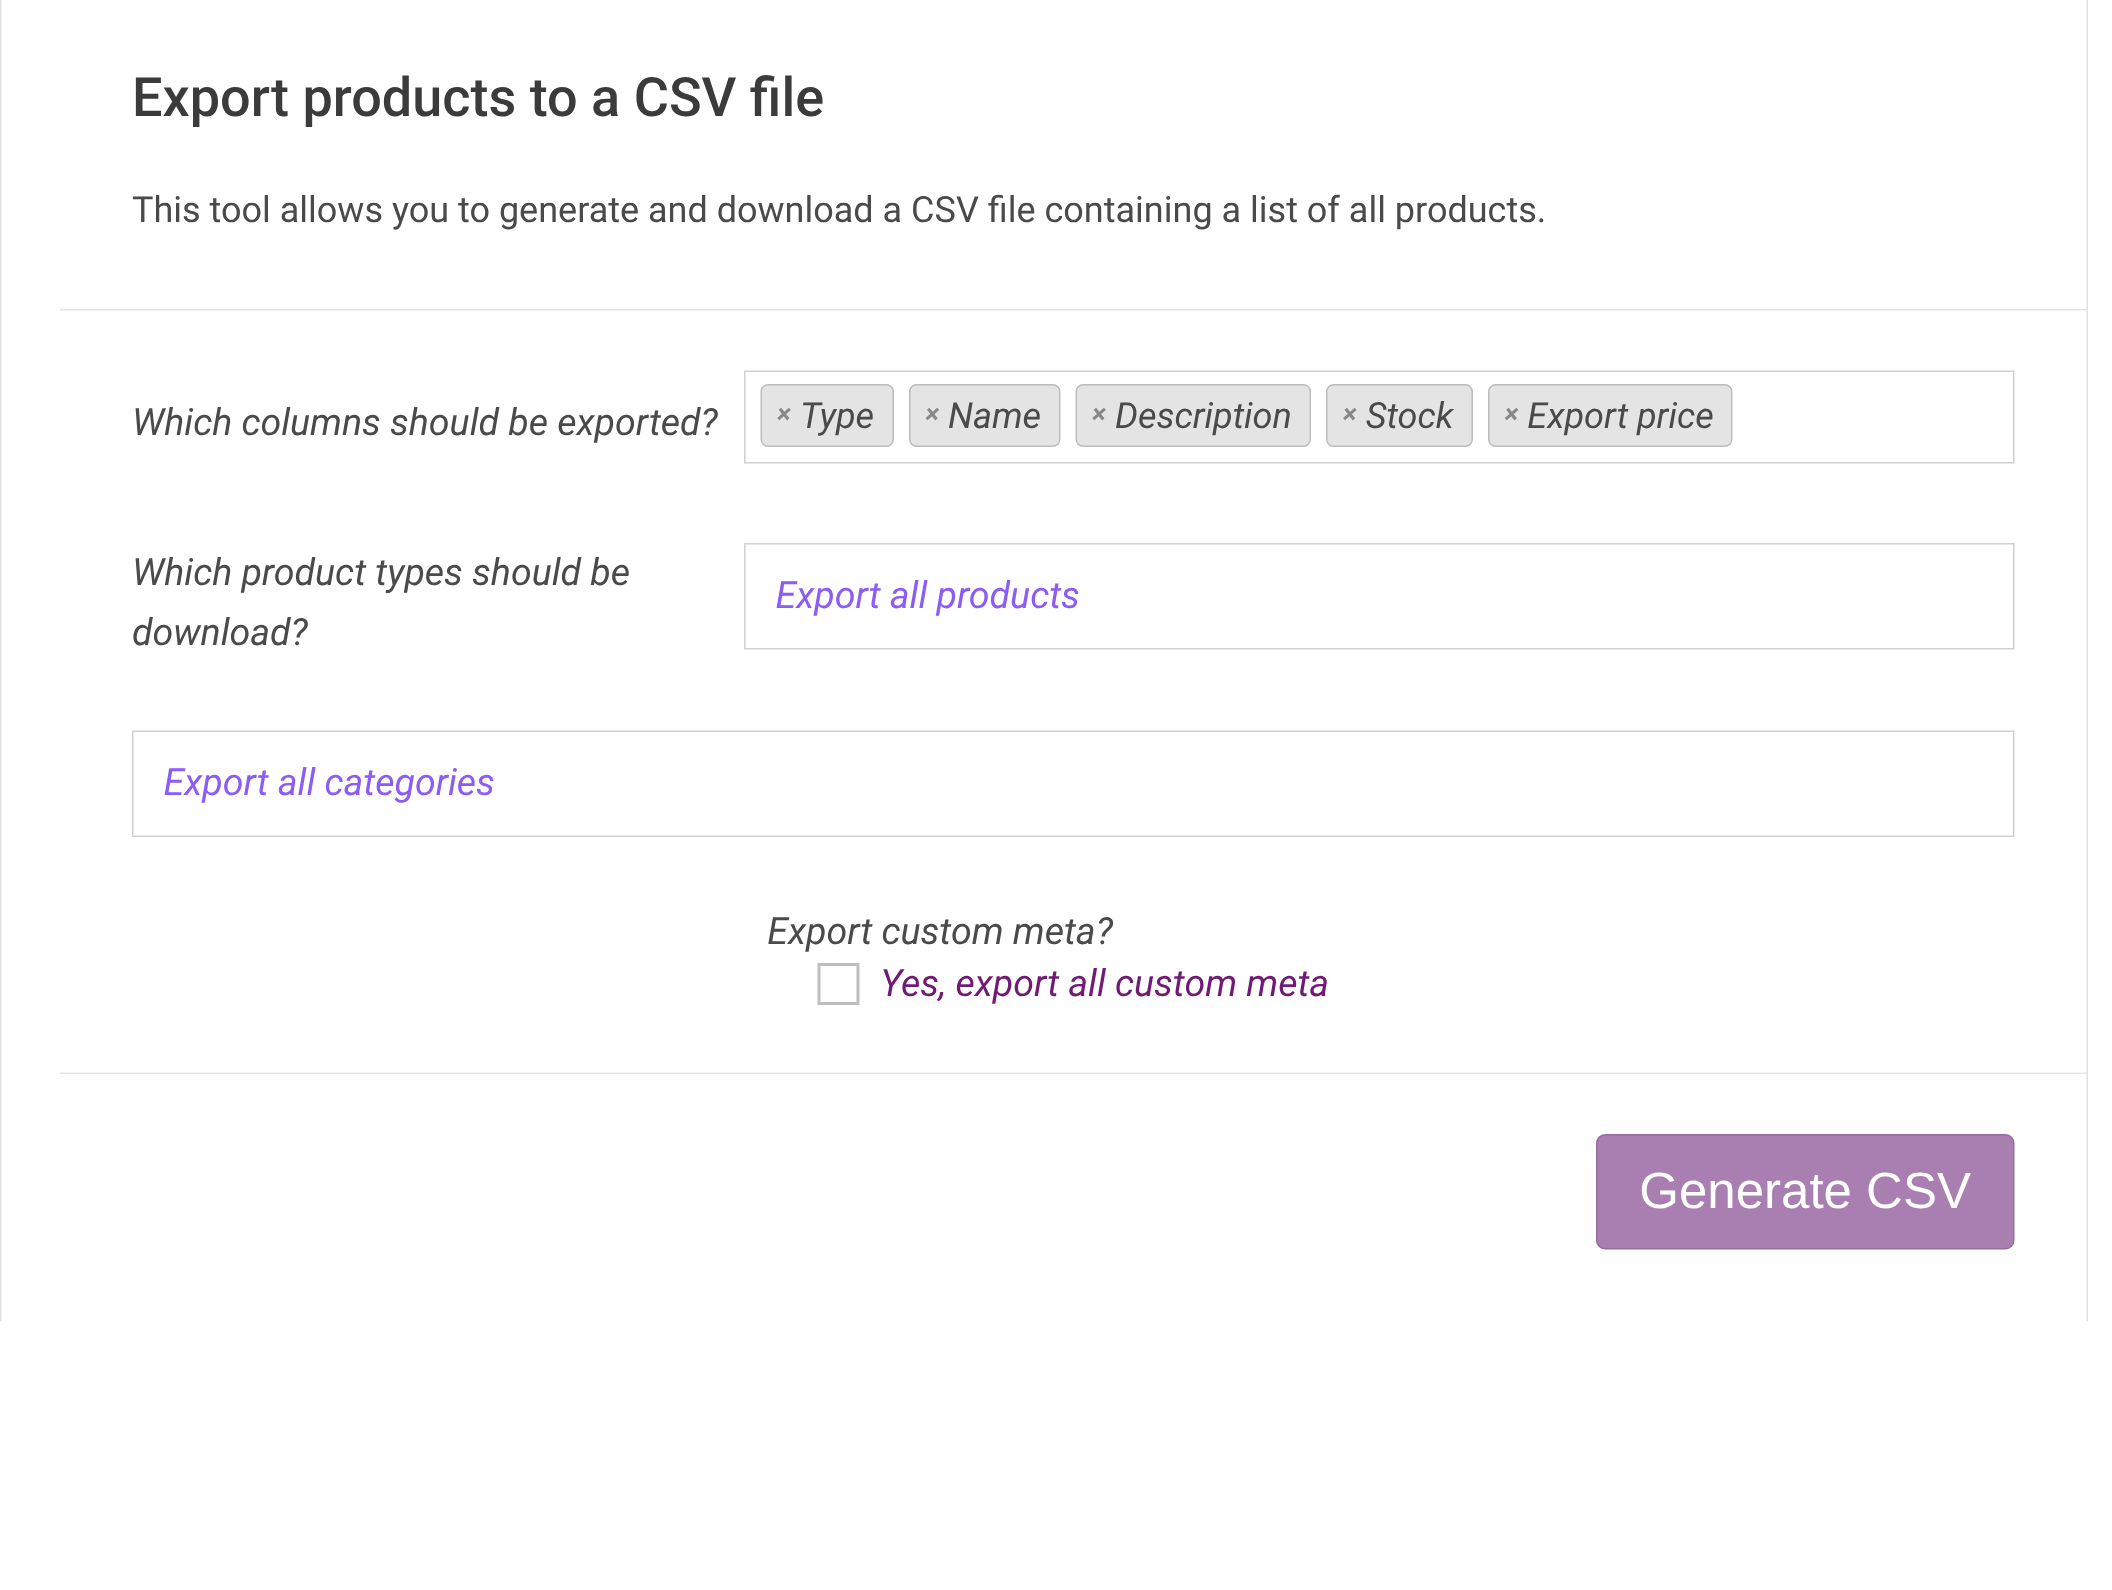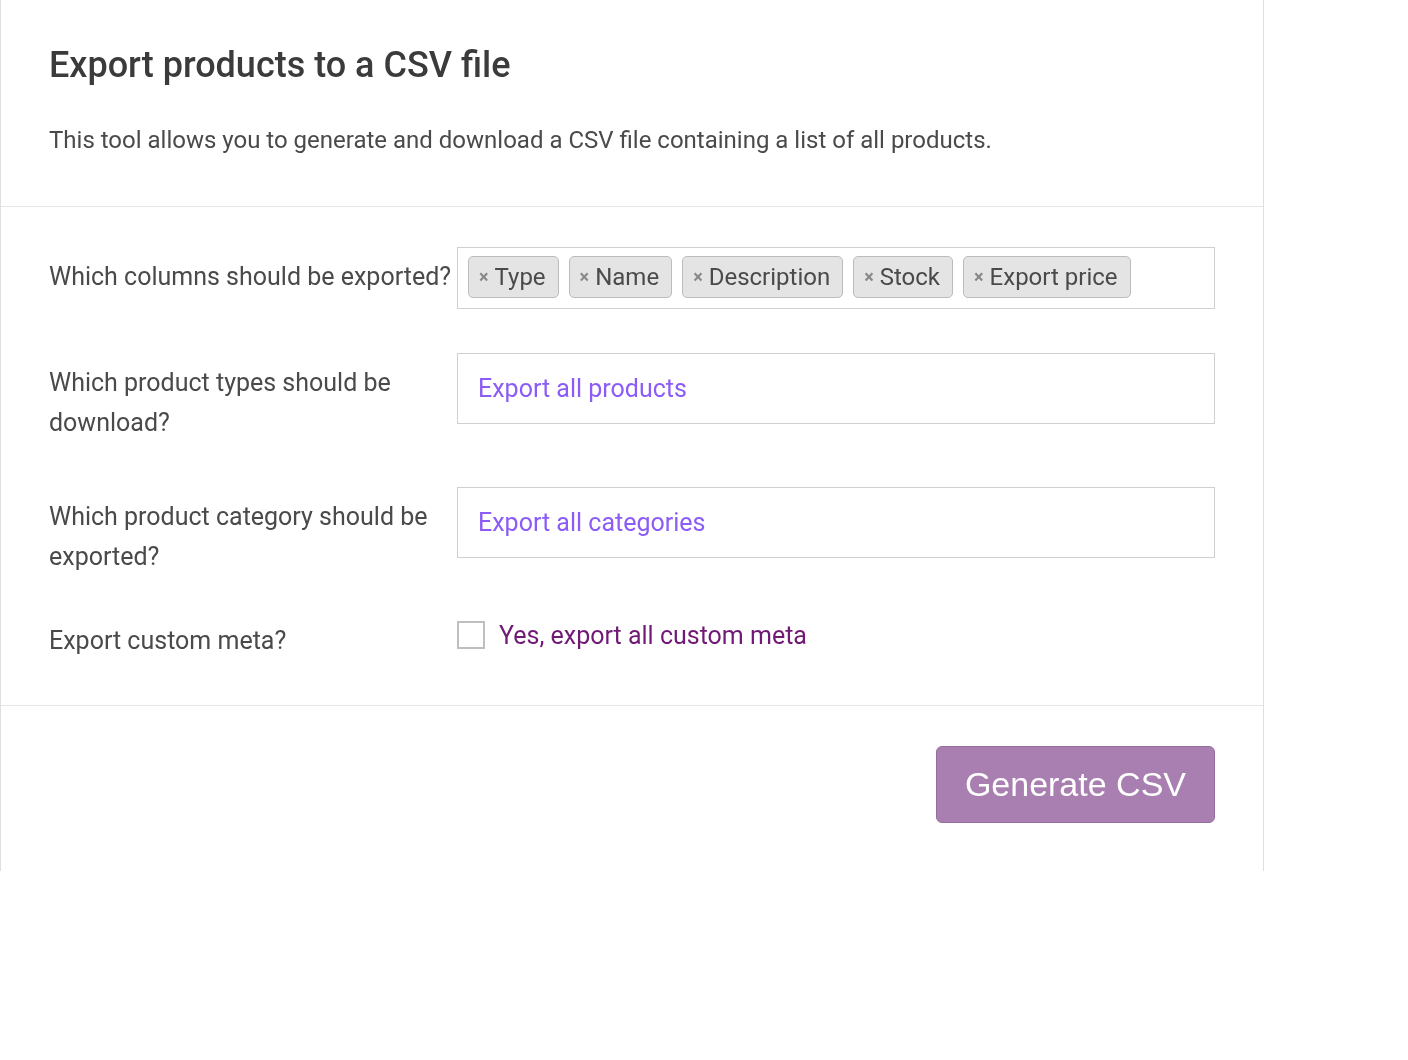--- a/index.html
+++ b/index.html
@@ -7,25 +7,26 @@
       margin: 0;
       padding: 0;
     }
     body {
       font-family: -apple-system, BlinkMacSystemFont, "Segoe UI", Roboto, Helvetica, Arial, sans-serif;
       background: #ffffff;
       color: #444444;
       font-size: 24px;
     }
     .container {
-      width: 1264px;
+      width: 1392px;
       margin: 0;
       border-left: 1px solid #e0e0e0;
       border-right: 1px solid #e0e0e0;
       background: #ffffff;
+      padding-left: 39px;
     }
     .header-section {
       padding: 44px 48px 48px 48px;
     }
     h1 {
       font-size: 36px;
       font-weight: 500;
       color: #3b3b3b;
       margin-bottom: 38px;
     }
@@ -33,25 +34,27 @@
       font-size: 24px;
       color: #4a4a4a;
       line-height: 1.4;
     }
     .form-section {
       border-top: 1px solid #e5e5e5;
       padding: 40px 48px 44px 48px;
     }
     .form-row {
       display: flex;
-      align-items: flex-start;
+      align-items: center;
       margin-bottom: 44px;
+      font-style: italic;
     }
     .form-row:last-child {
       margin-bottom: 0;
+      flex-direction: column;
     }
     .form-label {
       width: 408px;
       flex-shrink: 0;
       font-size: 25px;
       color: #4a4a4a;
       line-height: 1.6;
       padding-top: 10px;
     }
     .form-control-area {
@@ -173,21 +176,20 @@
     </div>
 
     <div class="form-row">
       <div class="form-label">Which product types should be download?</div>
       <div class="form-control-area">
         <div class="select-input">Export all products</div>
       </div>
     </div>
 
     <div class="form-row">
-      <div class="form-label">Which product category should be exported?</div>
       <div class="form-control-area">
         <div class="select-input">Export all categories</div>
       </div>
     </div>
 
     <div class="form-row checkbox-type">
       <div class="form-label">Export custom meta?</div>
       <div class="form-control-area checkbox-row">
         <div class="checkbox"></div>
         <span class="checkbox-label">Yes, export all custom meta</span>

